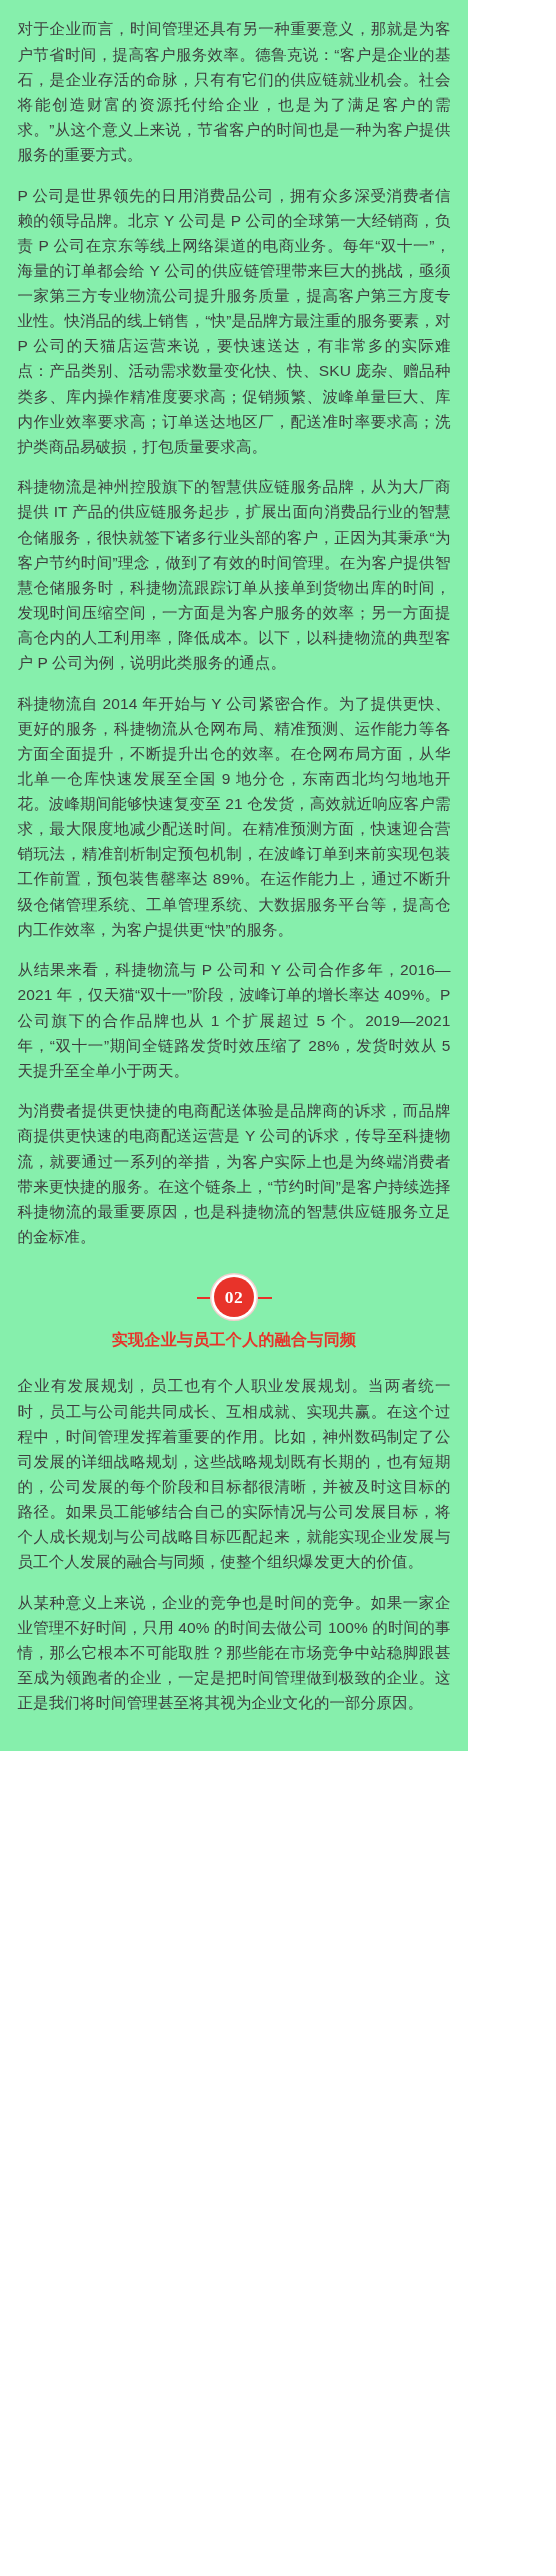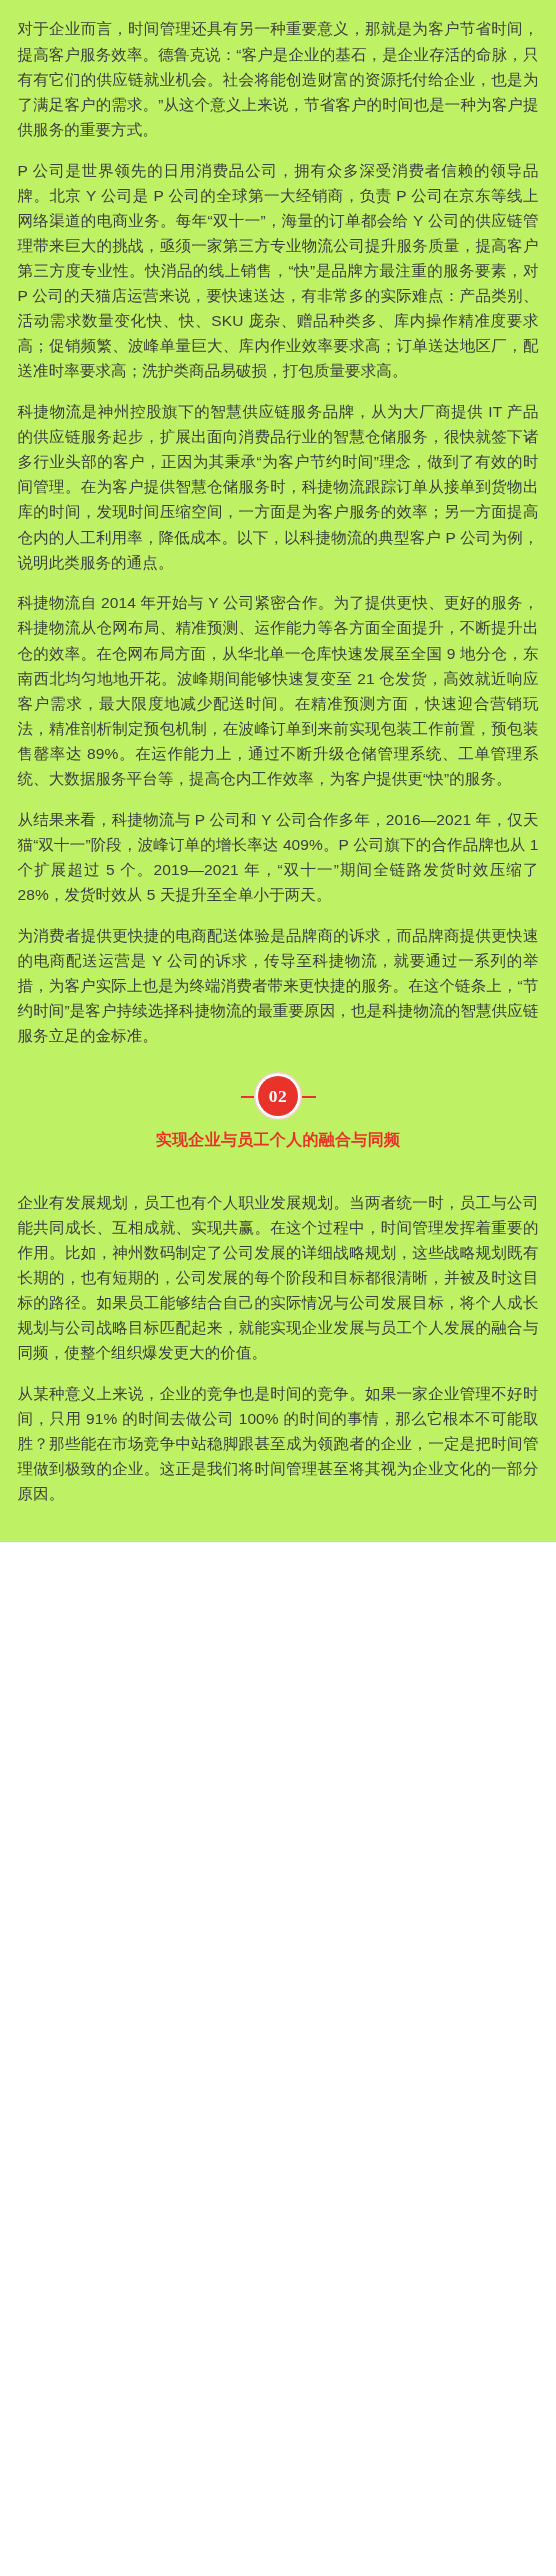--- a/index.html
+++ b/index.html
@@ -5,39 +5,39 @@
   html, body {
     margin: 0;
     padding: 0;
     background: #ffffff;
   }
   body {
     font-family: "Liberation Sans", sans-serif;
     width: 556px;
   }
   .page {
-    width: 556px;
+    width: 468px;
     box-sizing: border-box;
     padding: 13.4px 17.5px 20.6px 17.5px;
-    background: #bef264;
+    background: #86efac;
   }
   p.body-text {
     font-size: 15.5px;
     line-height: 1.62;
     color: #3e3e3e;
     margin: 0 0 15.5px 0;
     text-align: justify;
     letter-spacing: 0.1px;
     text-indent: 0;
   }
   .section-divider {
     display: flex;
     flex-direction: column;
     align-items: center;
-    margin: 28px 0 39px 0;
+    margin: 28px 0 22px 0;
   }
   .badge {
     width: 40px;
     height: 40px;
     border-radius: 50%;
     background: #e8332a;
     display: flex;
     align-items: center;
     justify-content: center;
     position: relative;
@@ -90,15 +90,15 @@
 
   <div class="section-divider">
     <div class="badge">
       <span class="badge-inner">02</span>
     </div>
     <div class="section-title">实现企业与员工个人的融合与同频</div>
   </div>
 
   <p class="body-text">企业有发展规划，员工也有个人职业发展规划。当两者统一时，员工与公司能共同成长、互相成就、实现共赢。在这个过程中，时间管理发挥着重要的作用。比如，神州数码制定了公司发展的详细战略规划，这些战略规划既有长期的，也有短期的，公司发展的每个阶段和目标都很清晰，并被及时这目标的路径。如果员工能够结合自己的实际情况与公司发展目标，将个人成长规划与公司战略目标匹配起来，就能实现企业发展与员工个人发展的融合与同频，使整个组织爆发更大的价值。</p>
 
-  <p class="body-text">从某种意义上来说，企业的竞争也是时间的竞争。如果一家企业管理不好时间，只用 91% 的时间去做公司 100% 的时间的事情，那么它根本不可能取胜？那些能在市场竞争中站稳脚跟甚至成为领跑者的企业，一定是把时间管理做到极致的企业。这正是我们将时间管理甚至将其视为企业文化的一部分原因。</p>
+  <p class="body-text">从某种意义上来说，企业的竞争也是时间的竞争。如果一家企业管理不好时间，只用 40% 的时间去做公司 100% 的时间的事情，那么它根本不可能取胜？那些能在市场竞争中站稳脚跟甚至成为领跑者的企业，一定是把时间管理做到极致的企业。这正是我们将时间管理甚至将其视为企业文化的一部分原因。</p>
 </div>
 
 
 </body></html>

